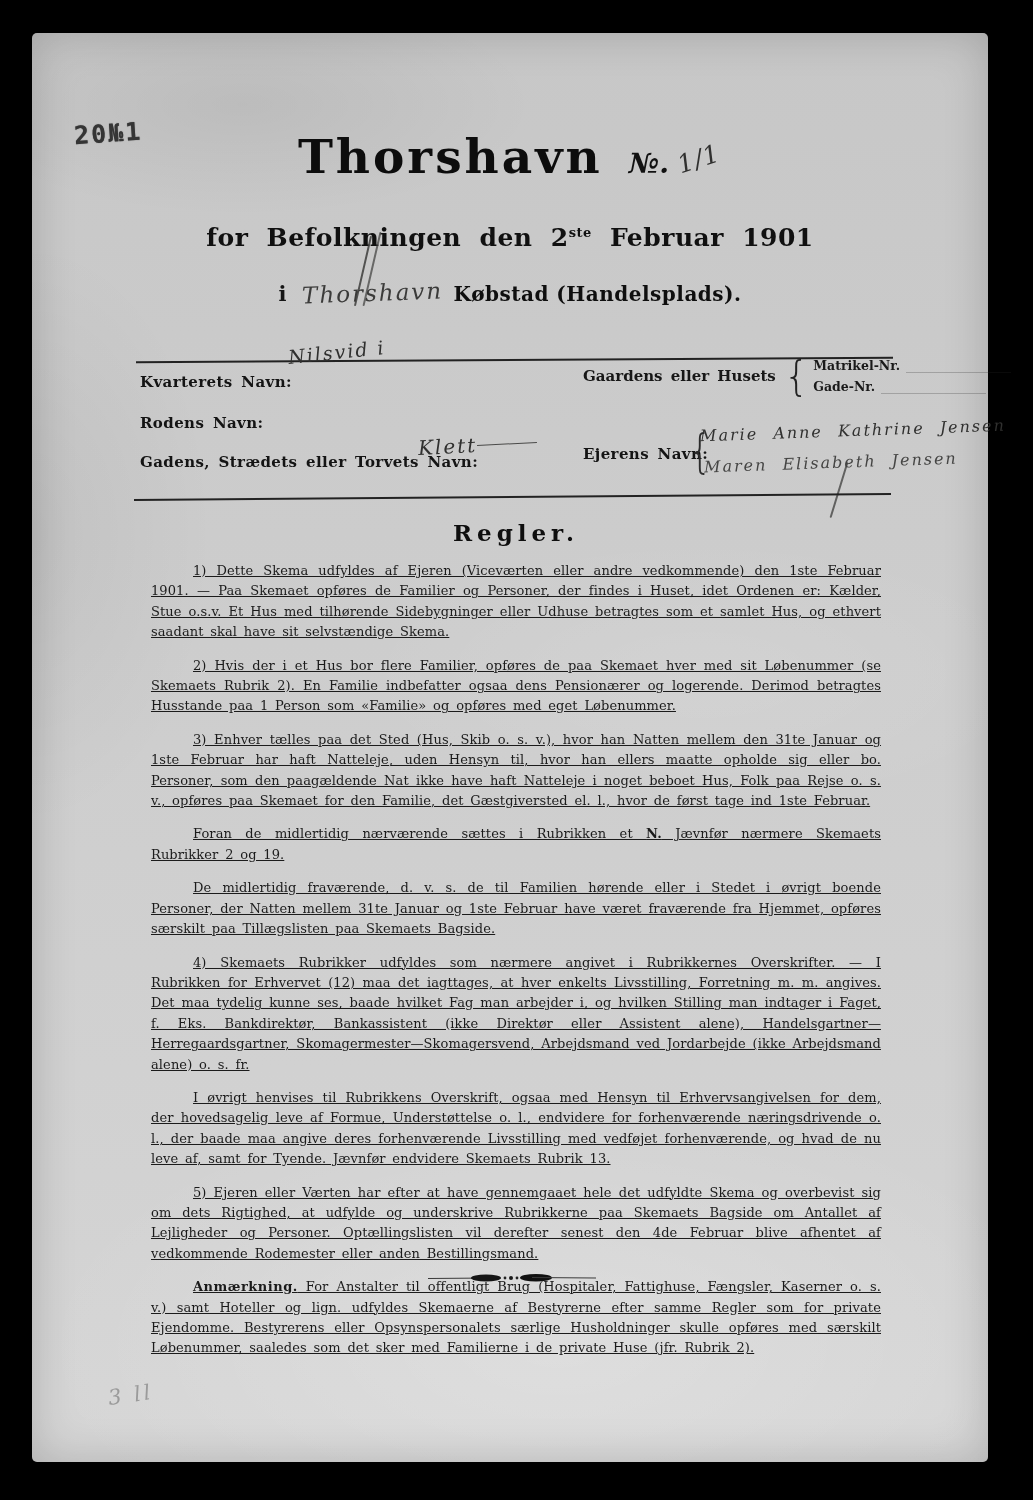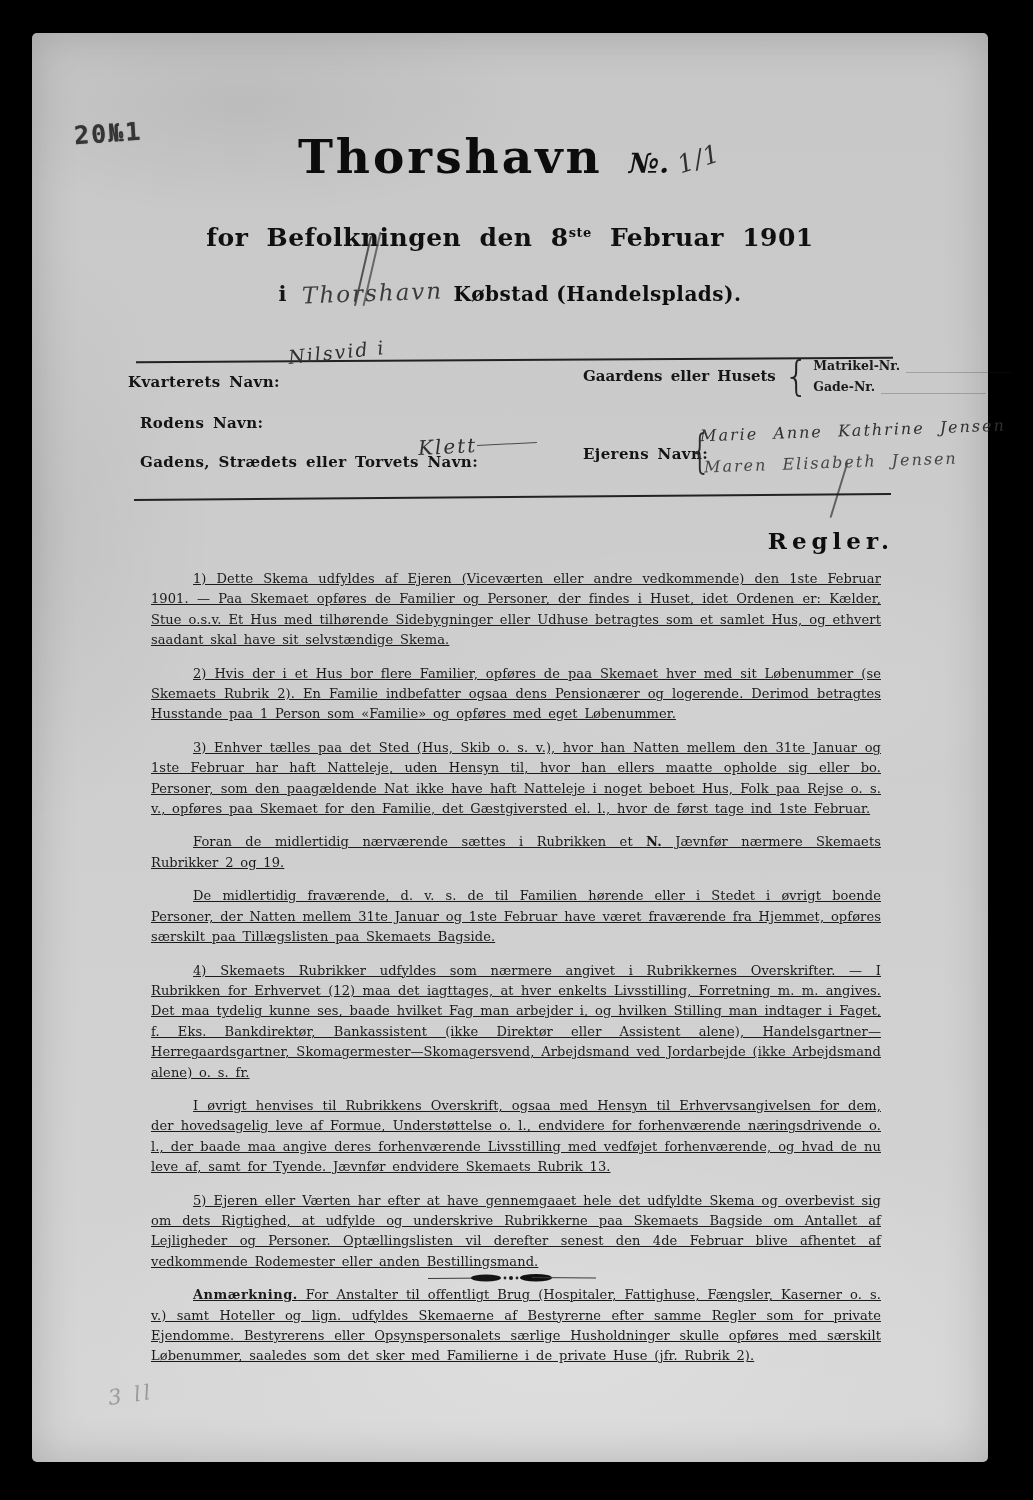--- a/index.html
+++ b/index.html
@@ -57,21 +57,21 @@
   .nr-line{display:inline-block;width:105px;border-bottom:1px solid rgba(40,40,40,0.25);margin-left:6px;height:10px;}
   .ejerens-label{left:551px;top:412px;}
   .ejerens-brace{position:absolute;left:656px;top:396px;font-size:38px;font-weight:200;color:#2c2c2c;font-family:"DejaVu Sans", sans-serif;transform:scaleY(1.2);}
   .hw-ejer1{left:668px;top:388px;font-size:16px;transform:rotate(-2deg);letter-spacing:2px;word-spacing:8px;}
   .hw-ejer2{left:672px;top:420px;font-size:16px;transform:rotate(-2deg);letter-spacing:2px;word-spacing:8px;color:#454544;}
   .stray{position:absolute;background:#3d3d3c;border-radius:2px;}
   .stray1a{left:330px;top:202px;width:2px;height:72px;transform:rotate(13deg);opacity:.85;}
   .stray1b{left:339px;top:198px;width:1.5px;height:76px;transform:rotate(13deg);opacity:.7;}
   .stray2{left:806px;top:428px;width:2px;height:58px;transform:rotate(17deg);opacity:.75;}
   .rules{position:absolute;left:106px;top:486px;width:756px;}
-  .rules h2{margin:8px 0 15px 0;text-align:right;font-size:23px;font-weight:bold;letter-spacing:5px;color:#0e0e0e;}
+  .rules h2{margin:0 0 15px 0;text-align:center;font-size:23px;font-weight:bold;letter-spacing:5px;color:#0e0e0e;}
   .rules p{
     margin:13px;font-size:13px;line-height:20.4px;text-align:justify;
     text-indent:42px;letter-spacing:0.1px;word-spacing:2.5px;color:#1b1b1b;text-decoration:underline;
   }
   .rules p.gap{margin-bottom:10px;}
   .rules .b{font-weight:bold;}
   .remark-label{font-weight:bold;letter-spacing:0.5px;}
   .ornament{position:absolute;left:396px;top:1238px;}
   .pencil{position:absolute;left:76px;top:1350px;font-size:21px;font-style:italic;color:#878787;transform:rotate(-8deg);letter-spacing:3px;opacity:.75;}
 </style>
@@ -80,33 +80,33 @@
 
 <div class="paper">
 
   <div class="stamp">20№1</div>
 
   <div class="title-row">
     <span class="title-main">Thorshavn</span><span class="numero">№.</span><span class="hw num-hw">1/1</span>
   </div>
 
   <div class="subtitle">
-    <span>for Befolkningen den 8</span><sup>ste</sup><span> Februar 1901</span>
+    <span>for Befolkningen den 2</span><sup>ste</sup><span> Februar 1901</span>
   </div>
 
   <div class="place-line">
     <span class="place-prefix">i</span><span class="hw place-hw">Thorshavn</span><span class="place-label">Købstad (Handelsplads).</span>
   </div>
 
   <div class="stray stray1a"></div>
   <div class="stray stray1b"></div>
 
   <div class="hrule hr1"></div>
 
-  <div class="flabel" style="left:96px;top:340px;">Kvarterets Navn:</div>
+  <div class="flabel" style="left:108px;top:340px;">Kvarterets Navn:</div>
   <div class="hw hw-field hw-kvart">Nilsvid i</div>
 
   <div class="flabel" style="left:108px;top:381px;">Rodens Navn:</div>
 
   <div class="flabel" style="left:108px;top:420px;">Gadens, Strædets eller Torvets Navn:</div>
   <div class="hw hw-field hw-gade"><span>Klett</span><span class="flourish"></span></div>
 
   <div class="gaardens-group">
     <span class="glabel">Gaardens eller Husets</span>
     <span class="brace">{</span>

